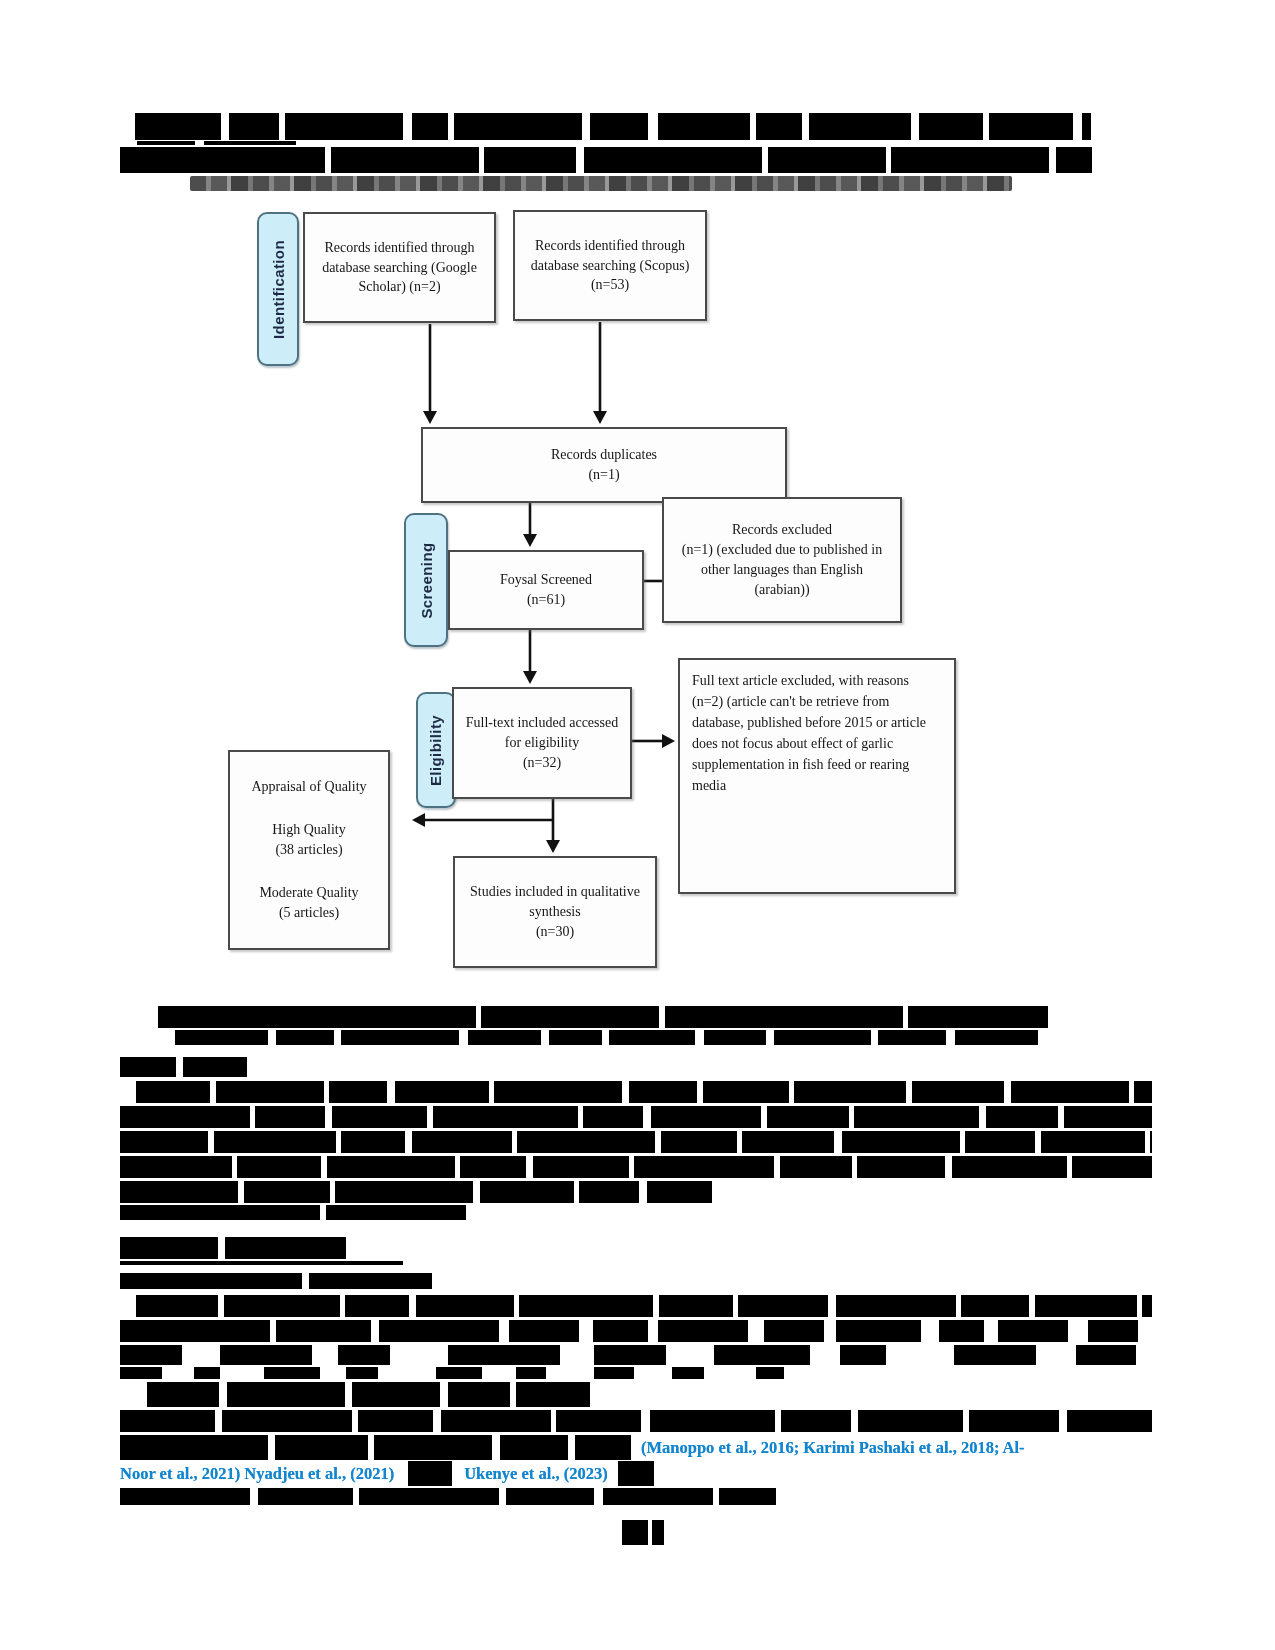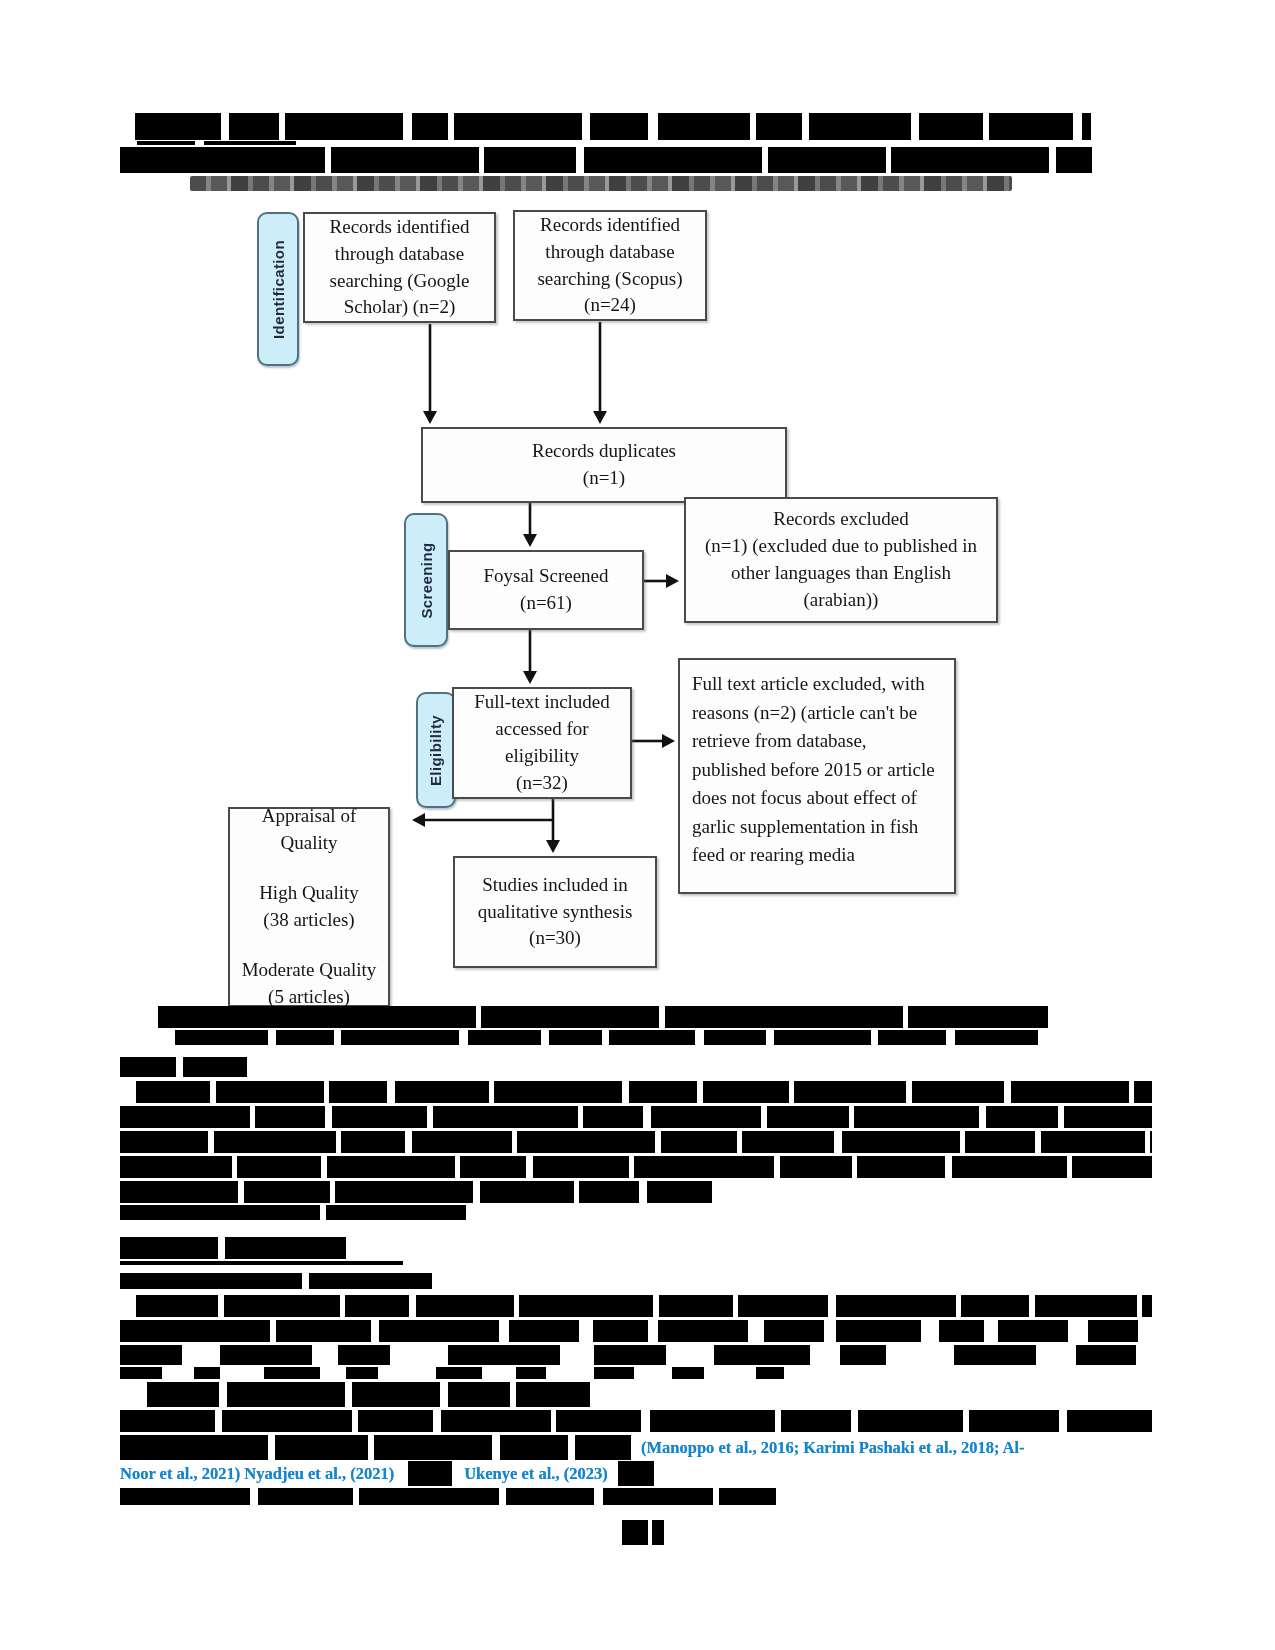--- a/index.html
+++ b/index.html
@@ -19,21 +19,21 @@
     background:repeating-linear-gradient(90deg,
       #3d3d3d 0 16px,#7a7a7a 16px 21px,#4a4a4a 21px 37px,#909090 37px 41px,#2f2f2f 41px 58px,#6b6b6b 58px 63px);
     border-radius:2px;opacity:.92;
   }
   
   .dbox{
     position:absolute;background:#fdfdfd;border:2px solid #4a4a4a;
     box-shadow:2px 2px 2px rgba(110,110,110,.38);
     display:flex;flex-direction:column;align-items:center;justify-content:center;
     text-align:center;padding:6px 9px;box-sizing:border-box;
-    font-size:19px;line-height:1.42;color:#151515;
+    font-size:14px;line-height:1.42;color:#151515;
   }
   .dbox.leftalign{align-items:flex-start;justify-content:flex-start;text-align:left;padding:10px 12px;}
   .dbox .vgap{height:23px;flex:0 0 auto;}
   .stage{
     position:absolute;background:var(--label-fill,#cdeef9);
     border:2px solid var(--label-border,#4f7282);border-radius:10px;
     box-shadow:1px 2px 2px rgba(60,90,110,.35);
     display:flex;align-items:center;justify-content:center;box-sizing:border-box;
   }
   .stage span{
@@ -131,48 +131,48 @@
   </div>
   <div class="stage" style="left:416px;top:692px;width:40px;height:116px">
     <span>Eligibility</span>
   </div>
 
   <div class="dbox" style="left:303px;top:212px;width:193px;height:111px">
     <div>Records identified through database searching (Google Scholar) (n=2)</div>
   </div>
 
   <div class="dbox" style="left:513px;top:210px;width:194px;height:111px">
-    <div>Records identified through database searching (Scopus) (n=24)</div>
+    <div>Records identified through database searching (Scopus) (n=53)</div>
   </div>
 
   <div class="dbox" style="left:421px;top:427px;width:366px;height:76px">
     <div>Records duplicates</div>
     <div>(n=1)</div>
   </div>
 
   <div class="dbox" style="left:448px;top:550px;width:196px;height:80px">
     <div>Foysal Screened</div>
     <div>(n=61)</div>
   </div>
 
-  <div class="dbox" style="left:684px;top:497px;width:314px;height:126px">
+  <div class="dbox" style="left:662px;top:497px;width:240px;height:126px">
     <div>Records excluded</div>
     <div>(n=1) (excluded due to published in other languages than English (arabian))</div>
   </div>
 
   <div class="dbox" style="left:452px;top:687px;width:180px;height:112px">
     <div>Full-text included accessed for eligibility</div>
     <div>(n=32)</div>
   </div>
 
   <div class="dbox leftalign" style="left:678px;top:658px;width:278px;height:236px;line-height:1.5">
     <div>Full text article excluded, with reasons (n=2) (article can't be retrieve from database, published before 2015 or article does not focus about effect of garlic supplementation in fish feed or rearing media</div>
   </div>
 
-  <div class="dbox" style="left:228px;top:807px;width:162px;height:200px">
+  <div class="dbox" style="left:228px;top:750px;width:162px;height:200px">
     <div>Appraisal of Quality</div>
     <div class="vgap"></div>
     <div>High Quality</div>
     <div>(38 articles)</div>
     <div class="vgap"></div>
     <div>Moderate Quality</div>
     <div>(5 articles)</div>
   </div>
 
   <div class="dbox" style="left:453px;top:856px;width:204px;height:112px">

